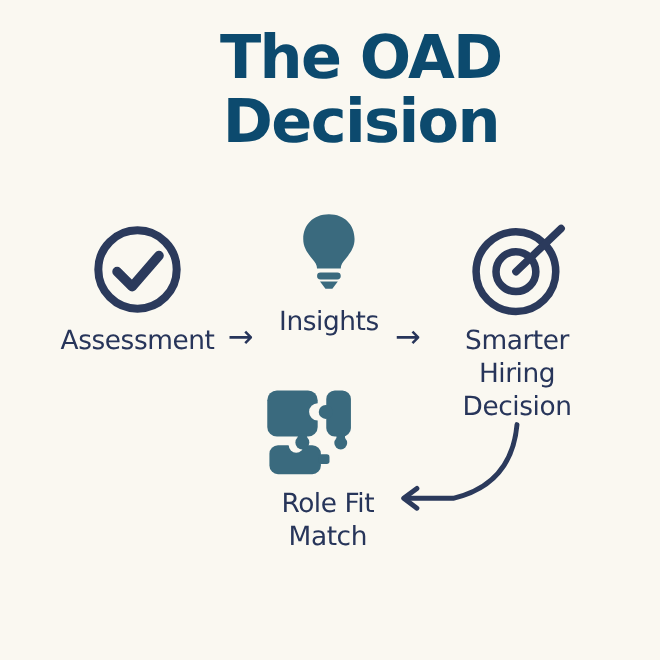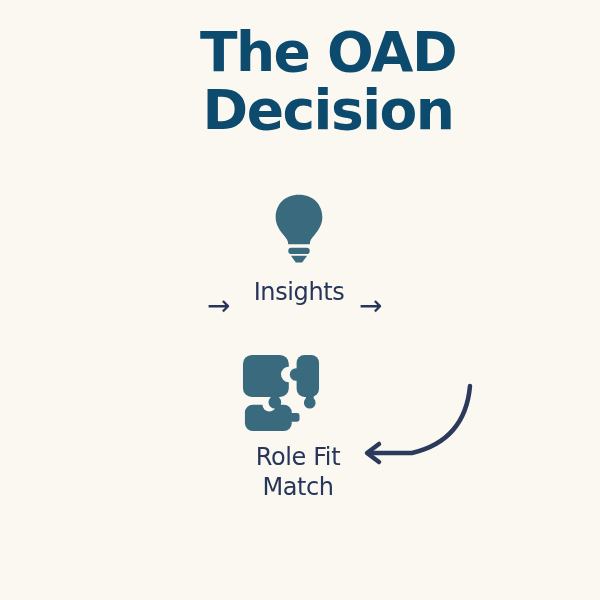--- a/index.html
+++ b/index.html
@@ -78,36 +78,55 @@
     top: 374px;
   }
 </style>
 </head>
 <body>
 
 <div class="canvas">
 
   <h1 class="title"><span>The OAD</span><br><span>Decision</span></h1>
 
+  <div class="step step1">
+    <div class="icon-box">
+      <svg width="82" height="82" viewBox="0 0 84 84" aria-hidden="true">
+        <circle cx="42" cy="42" r="36.5" fill="none" stroke="#2B3A5C" stroke-width="7.5"></circle>
+        <path d="M23 44 L37 58 L62 29" fill="none" stroke="#2B3A5C" stroke-width="9" stroke-linecap="round" stroke-linejoin="round"></path>
+      </svg>
+    </div>
+    <div class="step-label">Assessment</div>
+  </div>
 
   <span class="flow-arrow a1">→</span>
 
   <div class="step step2">
     <div class="icon-box">
       <svg width="54" height="70" viewBox="0 0 60 78" aria-hidden="true">
         <path fill="#3A6A7E" d="M30 2 C14 2 4 13 4 27 C4 36 9 42 13 47 C16 50.5 18 53 18 57 L42 57 C42 53 44 50.5 47 47 C51 42 56 36 56 27 C56 13 46 2 30 2 Z"></path>
         <rect x="18" y="61" width="24" height="7" rx="3.5" fill="#3A6A7E"></rect>
         <path fill="#3A6A7E" d="M21 70 h18 l-5.5 7.5 h-7 Z"></path>
       </svg>
     </div>
     <div class="step-label">Insights</div>
   </div>
 
   <span class="flow-arrow a2">→</span>
 
+  <div class="step step3">
+    <div class="icon-box">
+      <svg width="92" height="92" viewBox="0 0 94 94" aria-hidden="true">
+        <circle cx="46" cy="49" r="37" fill="none" stroke="#2B3A5C" stroke-width="7"></circle>
+        <circle cx="46" cy="49" r="18.5" fill="none" stroke="#2B3A5C" stroke-width="7"></circle>
+        <line x1="46" y1="49" x2="88" y2="9" stroke="#2B3A5C" stroke-width="7" stroke-linecap="round"></line>
+      </svg>
+    </div>
+    <div class="step-label">Smarter Hiring Decision</div>
+  </div>
 
   <div class="outcome">
     <div>
       <svg width="78" height="78" viewBox="0 0 80 80" aria-hidden="true">
 
         <rect x="1" y="1" width="47" height="43" rx="9" fill="#3A6A7E"></rect>
 
         <rect x="56" y="1" width="23" height="43" rx="8" fill="#3A6A7E"></rect>
 
         <circle cx="48" cy="21" r="8" fill="#FAF8F1"></circle>

